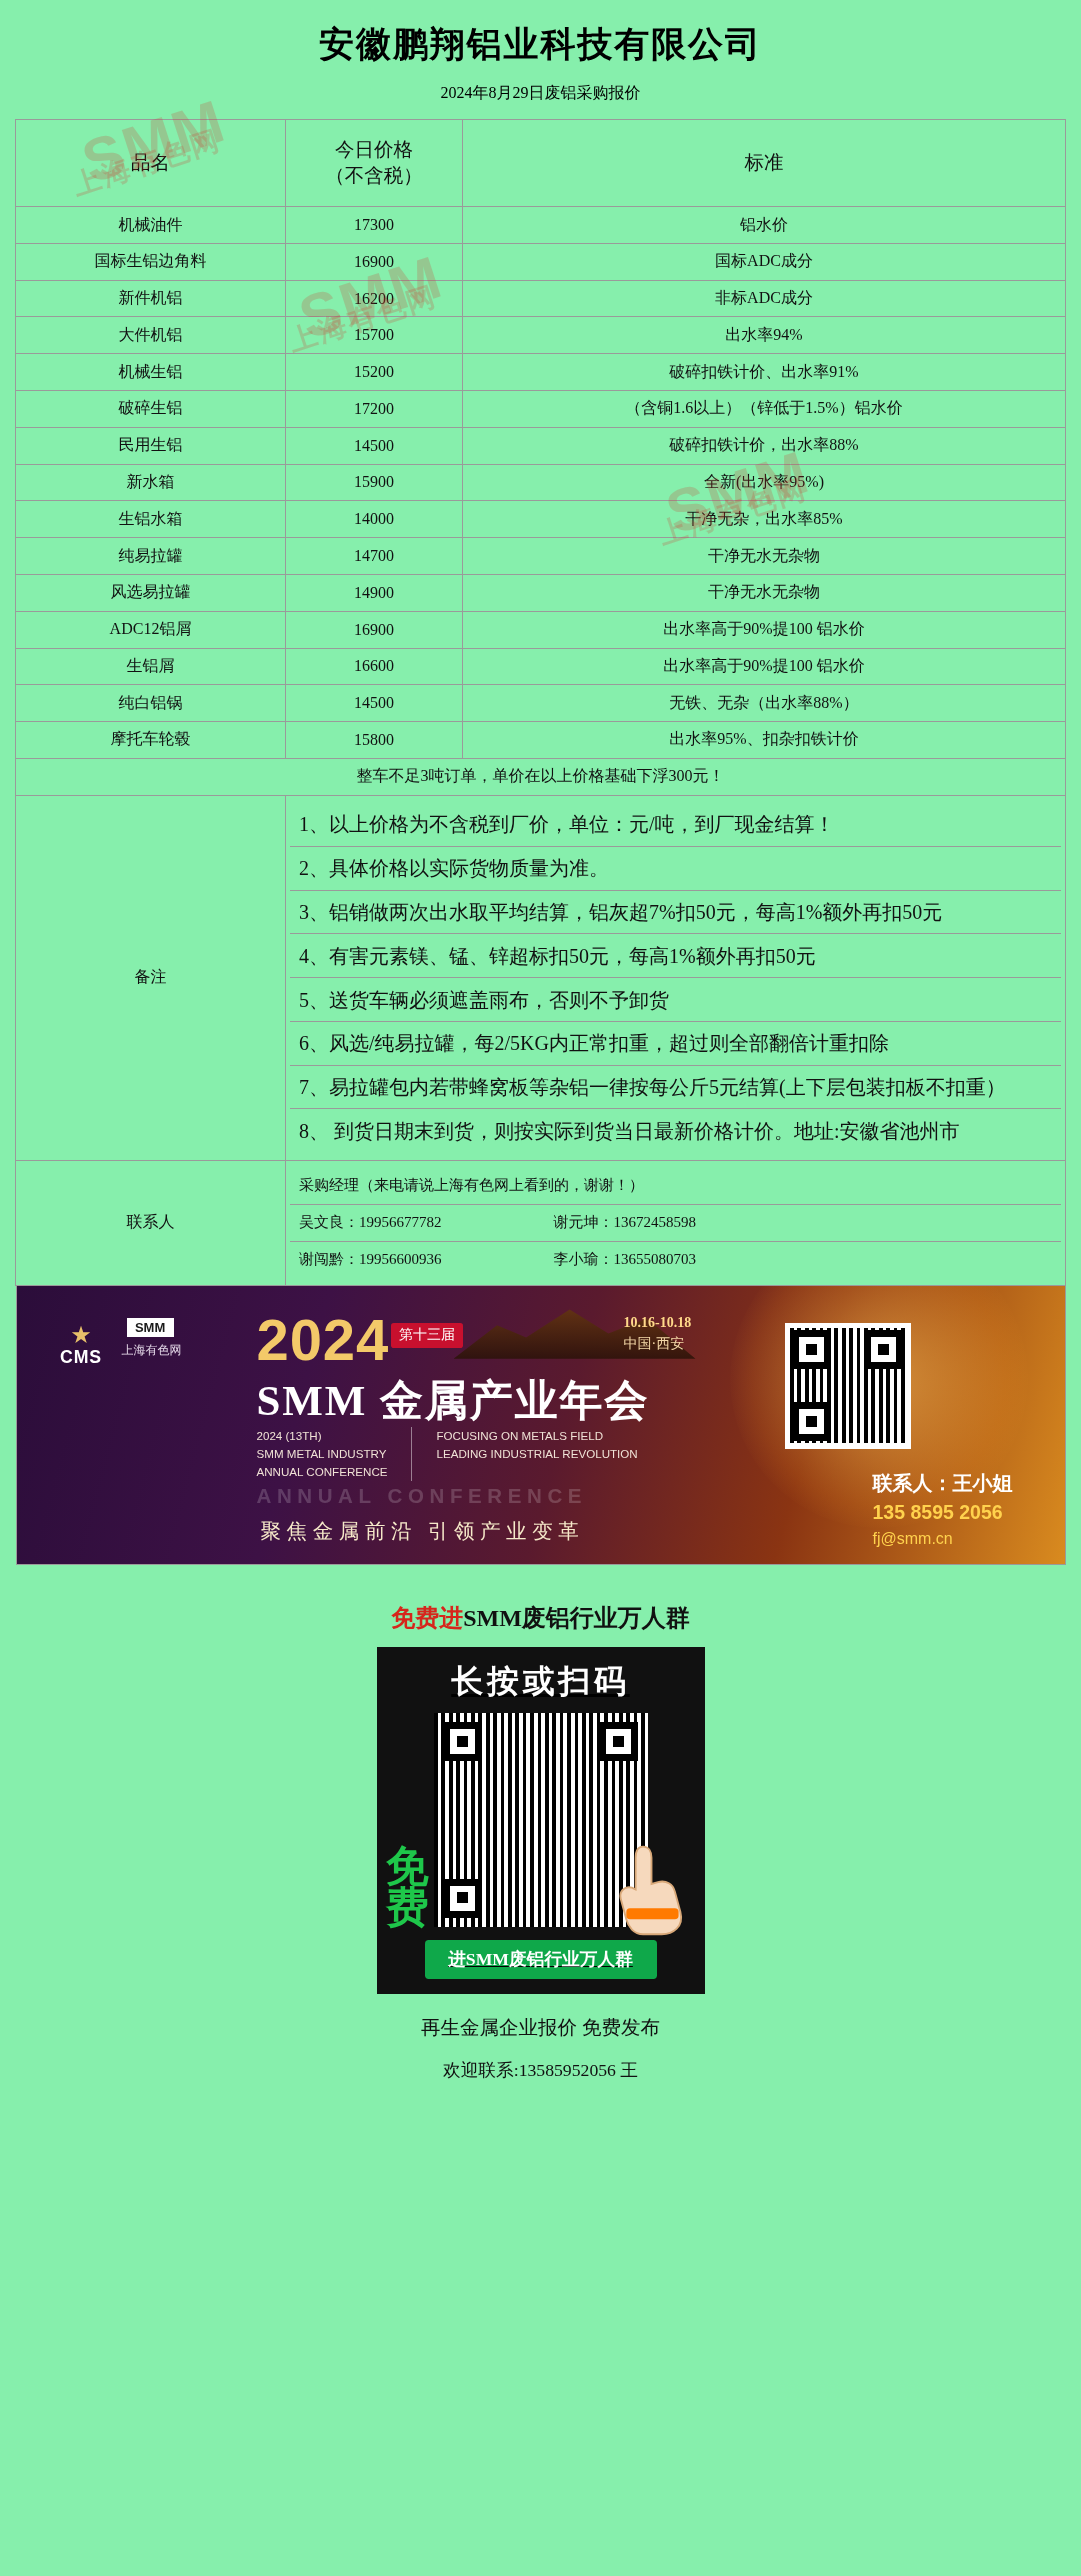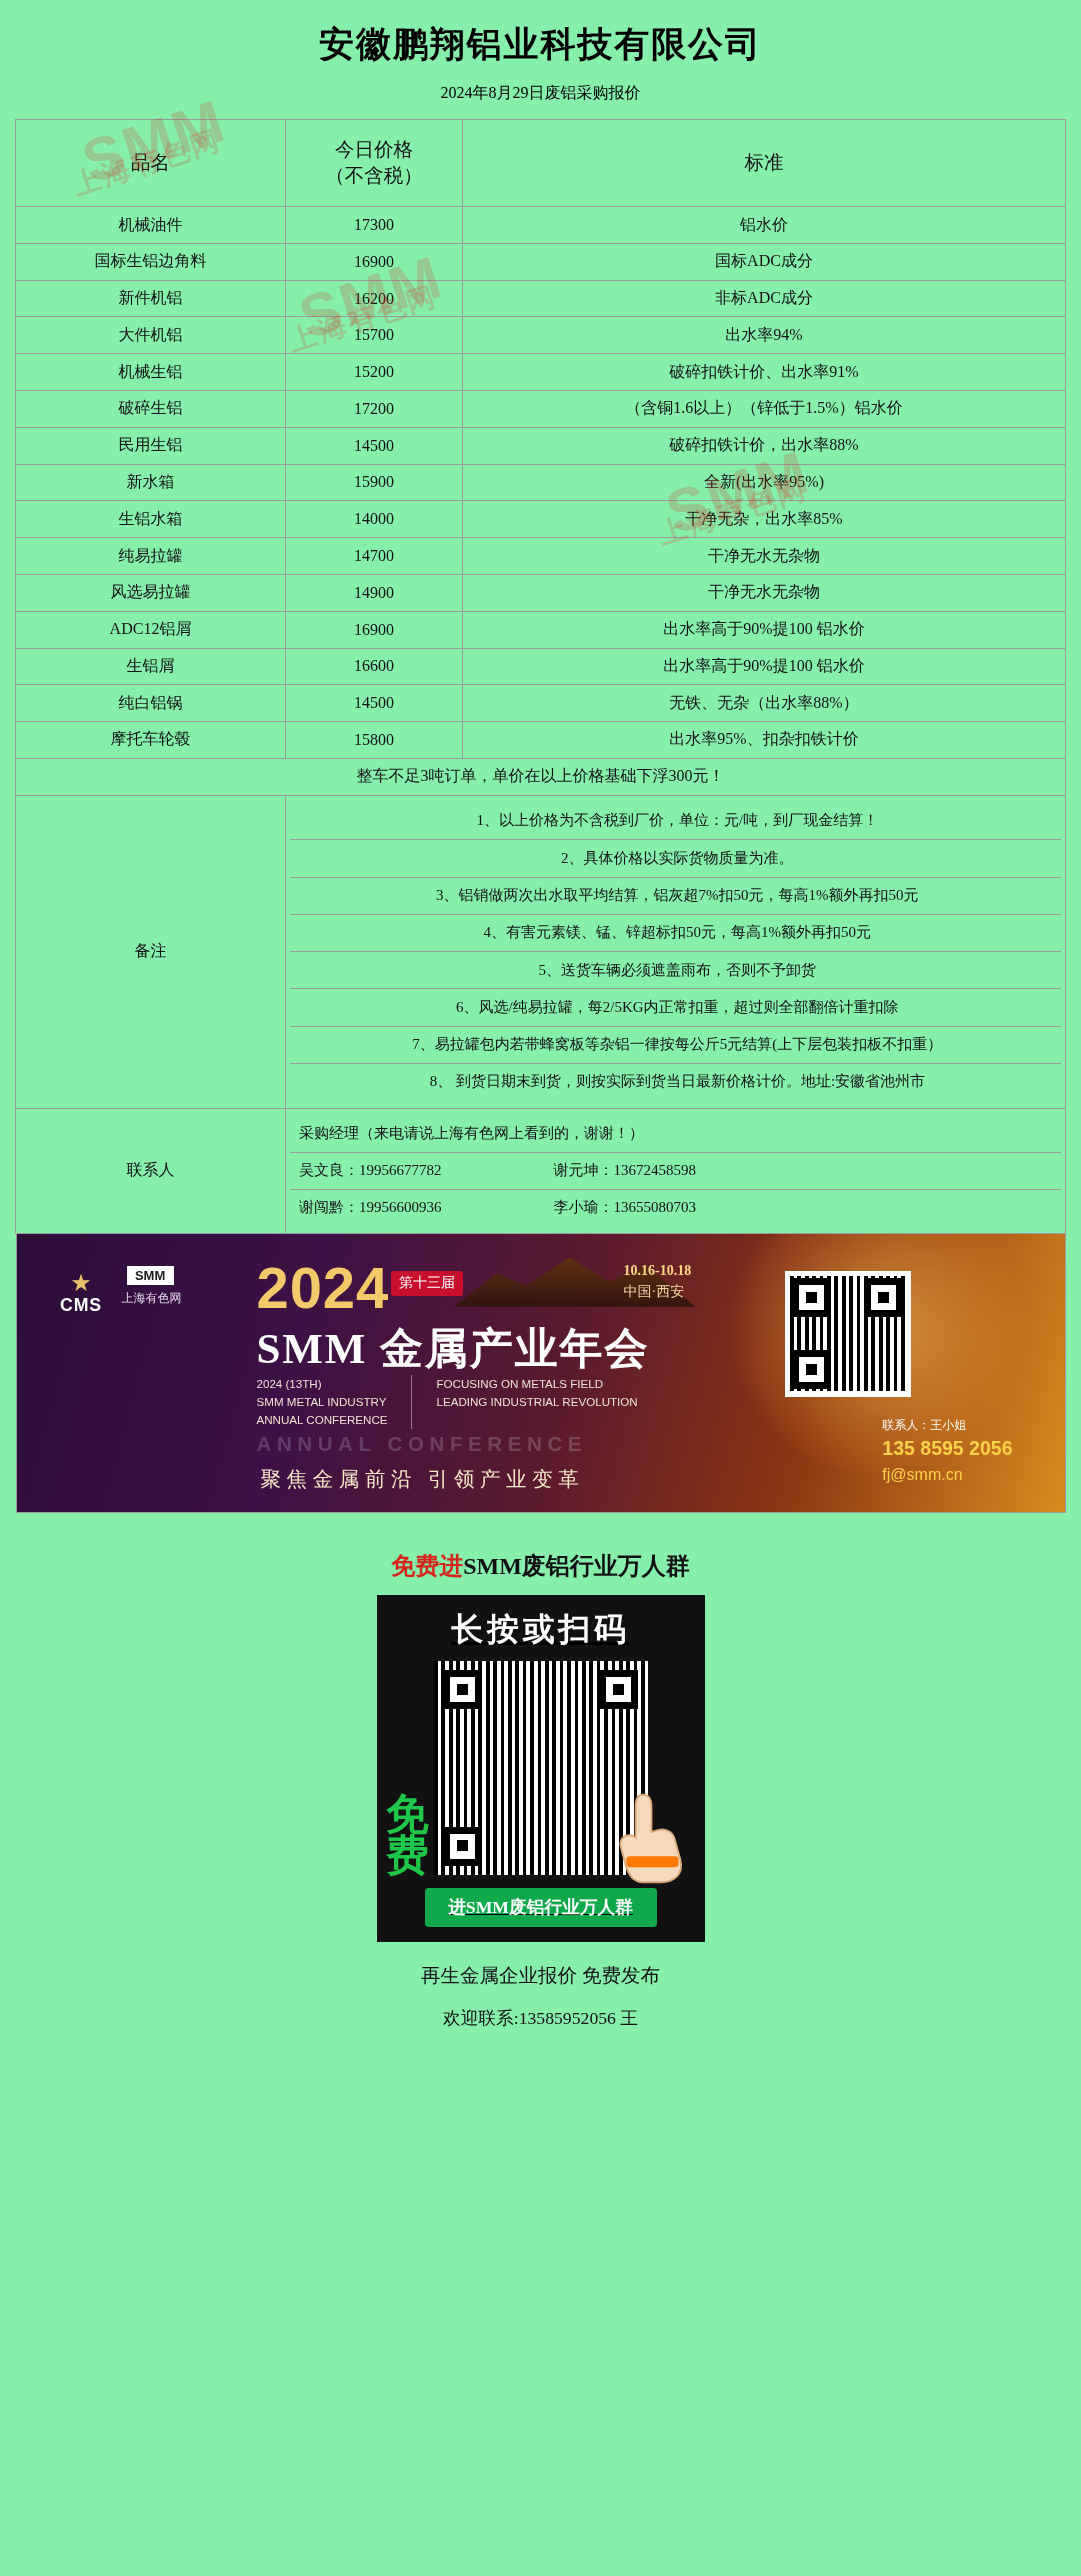--- a/index.html
+++ b/index.html
@@ -66,22 +66,22 @@
   }
   td.remark-label {
     font-size: 19.5px;
     vertical-align: middle;
   }
   td.remark-body {
     padding: 0;
     vertical-align: top;
   }
   .remark-line {
-    text-align: center;
-    font-size: 15px;
+    text-align: left;
+    font-size: 20px;
     padding: 8.4px 5.6px 8.4px 9.3px;
     border-bottom: 0.9px solid #9a9a9a;
     line-height: 1.3;
   }
   .remark-line:last-child { border-bottom: none; }
 
   td.contact-label {
     font-size: 19.5px;
     vertical-align: middle;
   }
@@ -184,21 +184,21 @@
     font-size: 20.5px; color: #f6e9c9; letter-spacing: 5.6px;
   }
   .qr-white {
     position: absolute; right: 154px; top: 37px;
     width: 126px; height: 126px; background: #fff; padding: 5.6px;
   }
   .contact-block {
     position: absolute; right: 52px; top: 182px;
     text-align: left; line-height: 1.5;
   }
-  .contact-block .nm { font-size: 12px; color: #fff; font-weight: normal; }
+  .contact-block .nm { font-size: 20px; color: #fff; font-weight: bold; }
   .contact-block .ph { font-size: 19.5px; color: #ffd24d; font-weight: bold; font-family:"Liberation Sans",sans-serif;}
   .contact-block .em { font-size: 16px; color: #ffd24d; font-family:"Liberation Sans",sans-serif;}
 
   
   .promo { width: 1050px; margin: 37px auto 0; text-align: center; }
   .promo-head {
     font-size: 24px; font-weight: bold; margin-bottom: 13px;
   }
   .promo-head .red { color: #d6261c; }
   .promo-head .blk { color: #111; }

